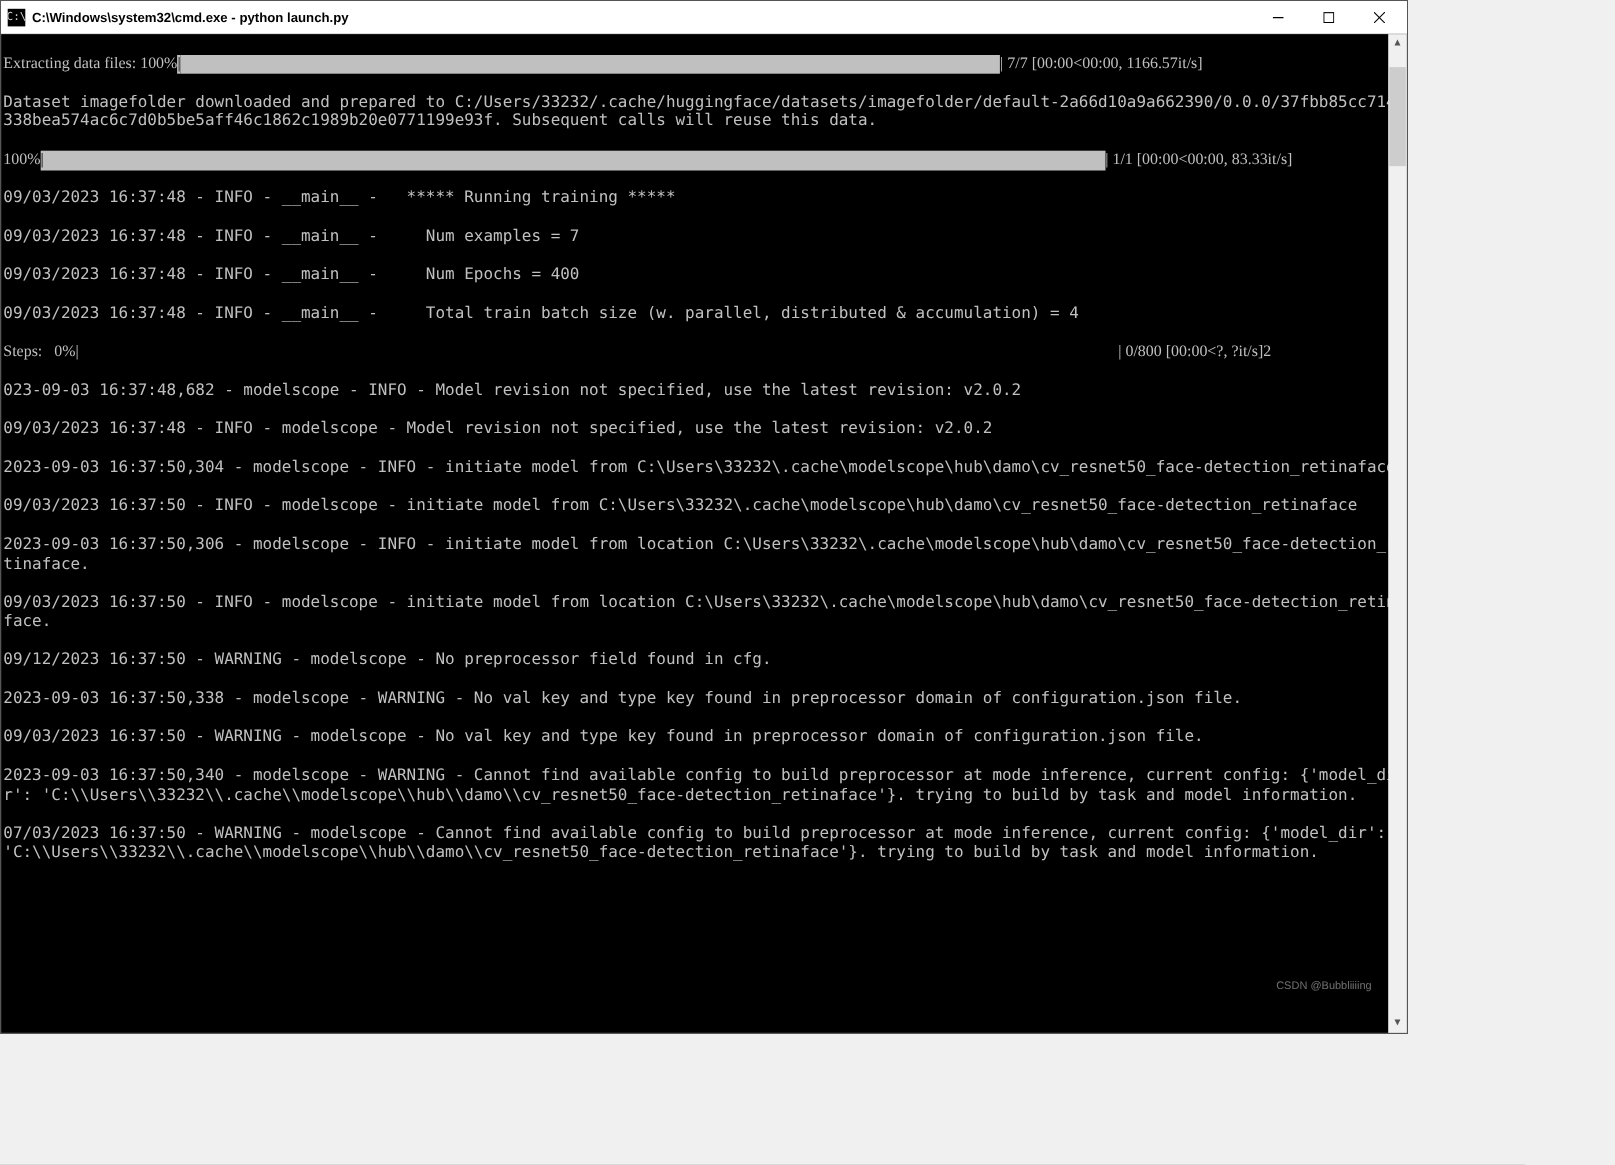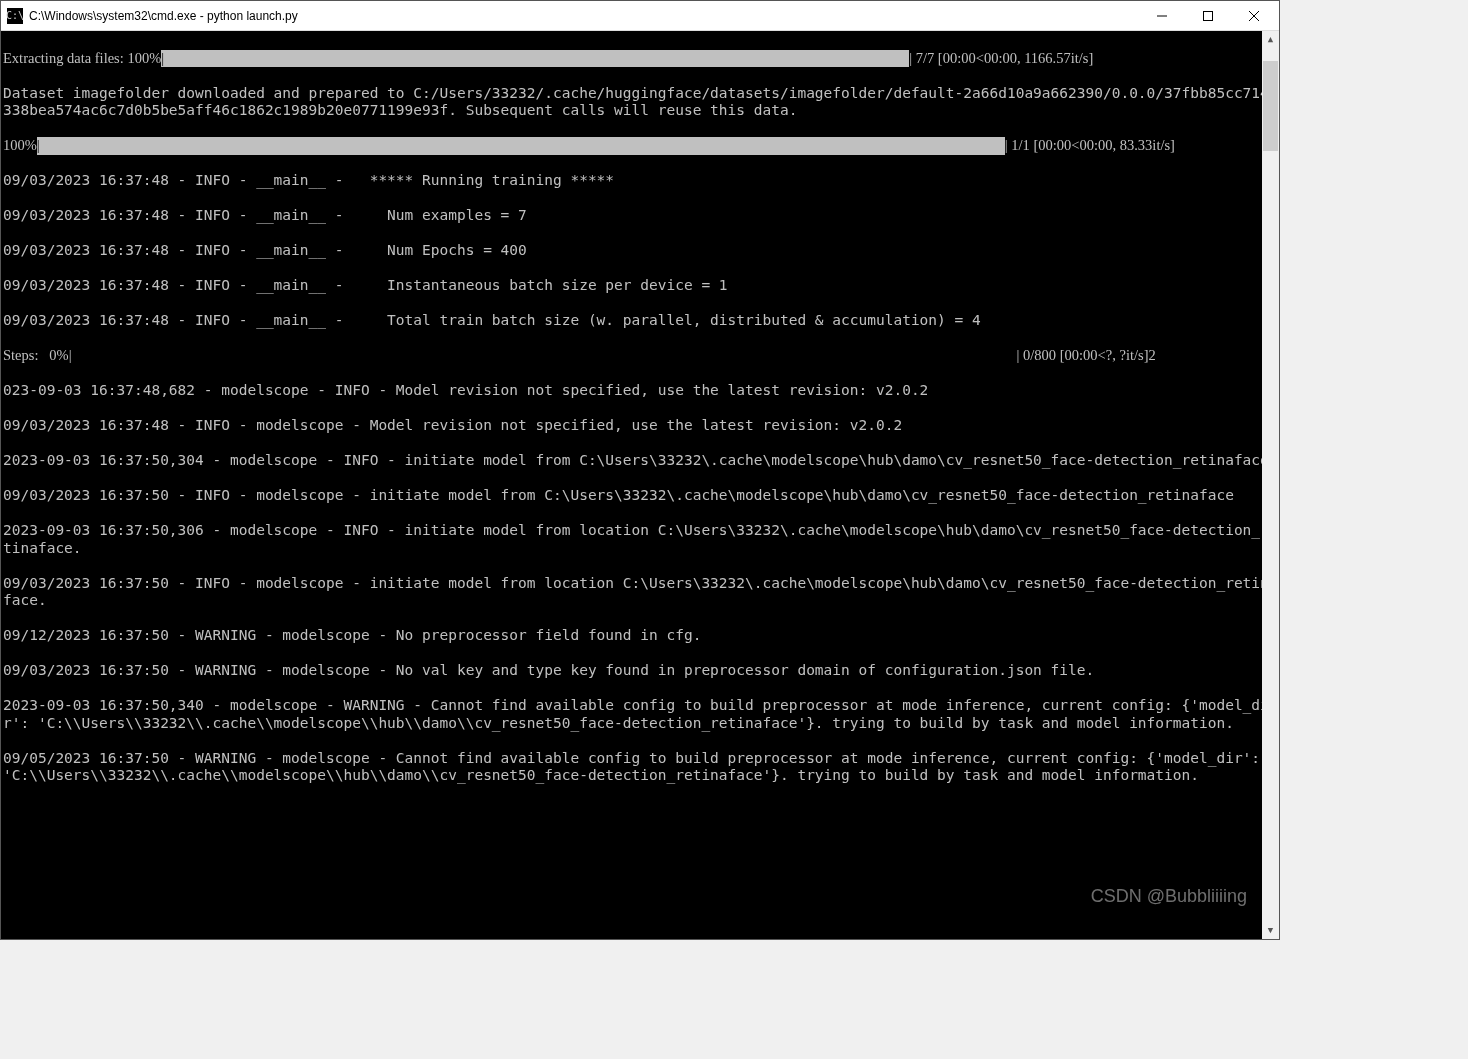--- a/index.html
+++ b/index.html
@@ -25,21 +25,21 @@
     align-items: center;
     padding: 0 2px 0 6px;
     border-bottom: 1px solid #ddd;
   }
   .title-icon {
     width: 16px; height: 16px; margin-right: 6px;
     background: #000;
     display: flex; align-items: center; justify-content: center;
   }
   .title-icon span { color:#ccc; font-size:10px; font-family:monospace; }
-  .title-text { font-size: 12px; color: #000; flex:1; }
+  .title-text { font-size: 12px; color: #000; flex:1;font-weight:bold; }
   .win-controls { display:flex; }
   .win-btn {
     width: 46px; height: 30px;
     display:flex; align-items:center; justify-content:center;
     font-size: 12px; color:#000;
   }
   .terminal {
     flex:1;
     background:#000;
     color:#c0c0c0;
@@ -66,21 +66,21 @@
     display:flex; align-items:center; justify-content:center;
     font-size:9px; color:#555;
   }
   .scroll-arrow.up { top:0; }
   .scroll-arrow.down { bottom:0; }
   .inv { background:#c0c0c0; color:#000; }
   .watermark {
     position:absolute;
     right: 32px; bottom: 34px;
     color: rgba(200,200,200,0.55);
-    font-size: 18px;
+    font-size: 10px;
     font-family: Arial, sans-serif;
   }
   .line { display:block; }
   .bar-row { display:flex;font-family:Liberation Serif, serif; }
   .bar-fill { background:#c0c0c0; }
 </style>
 </head>
 <body>
 
 <div class="window">
@@ -109,33 +109,33 @@
     </div>
   </div>
 
   <div class="terminal">
 <span class="bar-row"><span>Extracting data files: 100%</span><span class="inv">|</span><span class="bar-fill" style="flex:0 0 745px;"> </span><span>| </span><span>7/7 [00:00&lt;00:00, 1166.57it/s]</span></span>
 <span class="line">Dataset imagefolder downloaded and prepared to C:/Users/33232/.cache/huggingface/datasets/imagefolder/default-2a66d10a9a662390/0.0.0/37fbb85cc714a338bea574ac6c7d0b5be5aff46c1862c1989b20e0771199e93f. Subsequent calls will reuse this data.</span>
 <span class="bar-row"><span>100%</span><span class="inv">|</span><span class="bar-fill" style="flex:0 0 965px;"> </span><span>| </span><span>1/1 [00:00&lt;00:00, 83.33it/s]</span></span>
 <span class="line">09/03/2023 16:37:48 - INFO - __main__ -   ***** Running training *****</span>
 <span class="line">09/03/2023 16:37:48 - INFO - __main__ -     Num examples = 7</span>
 <span class="line">09/03/2023 16:37:48 - INFO - __main__ -     Num Epochs = 400</span>
-<span class="line">09/03/2023 16:37:48 - INFO - __main__ -     Instantaneous batch size per device = 1</span>
 <span class="line">09/03/2023 16:37:48 - INFO - __main__ -     Total train batch size (w. parallel, distributed &amp; accumulation) = 4</span>
 <span class="bar-row"><span>Steps:   0%</span><span>|</span><span style="flex:0 0 945px;"> </span><span>| </span><span>0/800 [00:00&lt;?, ?it/s]2</span></span>
 <span class="line">023-09-03 16:37:48,682 - modelscope - INFO - Model revision not specified, use the latest revision: v2.0.2</span>
 <span class="line">09/03/2023 16:37:48 - INFO - modelscope - Model revision not specified, use the latest revision: v2.0.2</span>
 <span class="line">2023-09-03 16:37:50,304 - modelscope - INFO - initiate model from C:\Users\33232\.cache\modelscope\hub\damo\cv_resnet50_face-detection_retinaface</span>
 <span class="line">09/03/2023 16:37:50 - INFO - modelscope - initiate model from C:\Users\33232\.cache\modelscope\hub\damo\cv_resnet50_face-detection_retinaface</span>
 <span class="line">2023-09-03 16:37:50,306 - modelscope - INFO - initiate model from location C:\Users\33232\.cache\modelscope\hub\damo\cv_resnet50_face-detection_retinaface.</span>
 <span class="line">09/03/2023 16:37:50 - INFO - modelscope - initiate model from location C:\Users\33232\.cache\modelscope\hub\damo\cv_resnet50_face-detection_retinaface.</span>
 <span class="line">09/12/2023 16:37:50 - WARNING - modelscope - No preprocessor field found in cfg.</span>
+<span class="line">2023-09-03 16:37:50,338 - modelscope - WARNING - No val key and type key found in preprocessor domain of configuration.json file.</span>
 <span class="line">09/03/2023 16:37:50 - WARNING - modelscope - No val key and type key found in preprocessor domain of configuration.json file.</span>
 <span class="line">2023-09-03 16:37:50,340 - modelscope - WARNING - Cannot find available config to build preprocessor at mode inference, current config: {'model_dir': 'C:\\Users\\33232\\.cache\\modelscope\\hub\\damo\\cv_resnet50_face-detection_retinaface'}. trying to build by task and model information.</span>
-<span class="line">09/05/2023 16:37:50 - WARNING - modelscope - Cannot find available config to build preprocessor at mode inference, current config: {'model_dir': 'C:\\Users\\33232\\.cache\\modelscope\\hub\\damo\\cv_resnet50_face-detection_retinaface'}. trying to build by task and model information.</span>
+<span class="line">07/03/2023 16:37:50 - WARNING - modelscope - Cannot find available config to build preprocessor at mode inference, current config: {'model_dir': 'C:\\Users\\33232\\.cache\\modelscope\\hub\\damo\\cv_resnet50_face-detection_retinaface'}. trying to build by task and model information.</span>
 
 
 
 
 
 
 
 
 
 

